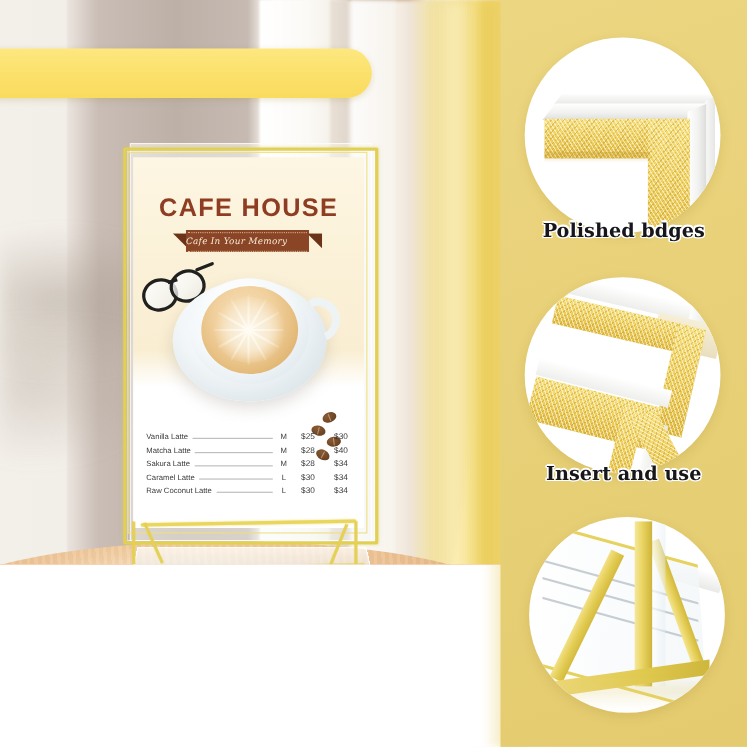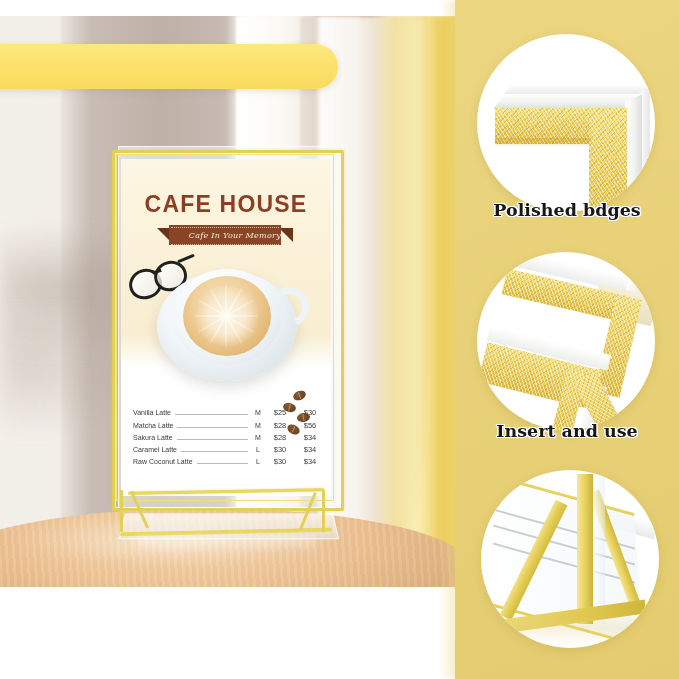--- a/index.html
+++ b/index.html
@@ -1,21 +1,21 @@
 <!DOCTYPE html>
 <html><head>
 <meta charset="utf-8">
 <style>
   html,body{margin:0;padding:0;background:#fff;}
   body{width:679px;height:679px;overflow:hidden;font-family:"Liberation Sans",sans-serif;}
 
   #stage{position:relative;width:679px;height:679px;overflow:hidden;}
 
   
-  .photo{position:absolute;left:0;top:16px;width:470px;height:571px;overflow:hidden;
+  .photo{position:absolute;left:0;top:0;width:470px;height:513px;overflow:hidden;
          background:#f97316;}
 
   
   .wall{position:absolute;inset:0;
         background:linear-gradient(90deg,
           #f3efe9 0px,#f2eee8 60px,
           #eae3dd 62px,#c9bdb5 90px,#bdb0a7 160px,#c6bab2 225px,
           #efe9e2 238px,#fbf8f4 250px,
           #f7f3ee 300px,#c49a74 318px,#b08355 352px,#c29b78 372px,
           #efe6da 388px,#fdfaf5 408px,
@@ -86,21 +86,21 @@
      font-family:"Liberation Sans",sans-serif;font-weight:bold;font-size:23px;
      letter-spacing:1.2px;color:#8e3d22;}
   .ribbon{position:absolute;left:48px;top:66px;width:112px;height:20px;
      background:#8a4526;
      clip-path:polygon(0 0,100% 0,100% 100%,0 100%);}
   .ribbonL{position:absolute;left:36px;top:69px;width:14px;height:14px;background:#6d3319;
      clip-path:polygon(0 0,100% 0,100% 100%);}
   .ribbonR{position:absolute;left:158px;top:69px;width:14px;height:14px;background:#6d3319;
      clip-path:polygon(0 0,100% 100%,100% 0);}
   .ribbonTxt{position:absolute;left:48px;top:68px;width:112px;height:18px;line-height:18px;
-     text-align:right;color:#f8ecd8;font-family:"DejaVu Serif",serif;font-style:italic;font-size:8px;
+     text-align:left;color:#f8ecd8;font-family:"DejaVu Serif",serif;font-style:italic;font-size:8px;
      letter-spacing:.3px;}
   .ribbonDots{position:absolute;left:50px;top:68px;width:108px;height:16px;
      border-top:1.5px dotted rgba(255,235,200,.65);border-bottom:1.5px dotted rgba(255,235,200,.65);}
 
   
   .glasses{position:absolute;left:6px;top:98px;width:62px;height:40px;}
   .lens{position:absolute;width:27px;height:24px;border:3.5px solid #20201e;border-radius:50% 50% 48% 48%;
      background:linear-gradient(140deg,rgba(255,255,255,.85),rgba(230,236,240,.55));transform:rotate(-18deg);}
   .lensA{left:2px;top:12px;}
   .lensB{left:27px;top:4px;}
@@ -326,21 +326,21 @@
             <div class="mDots"></div>
             <div class="mSize">M</div>
             <div class="mHot">$25</div>
             <div class="mIced">$30</div>
           </div>
           <div class="mRow">
             <div class="mName">Matcha Latte</div>
             <div class="mDots"></div>
             <div class="mSize">M</div>
             <div class="mHot">$28</div>
-            <div class="mIced">$56</div>
+            <div class="mIced">$40</div>
           </div>
           <div class="mRow">
             <div class="mName">Sakura Latte</div>
             <div class="mDots"></div>
             <div class="mSize">M</div>
             <div class="mHot">$28</div>
             <div class="mIced">$34</div>
           </div>
           <div class="mRow">
             <div class="mName">Caramel Latte</div>

